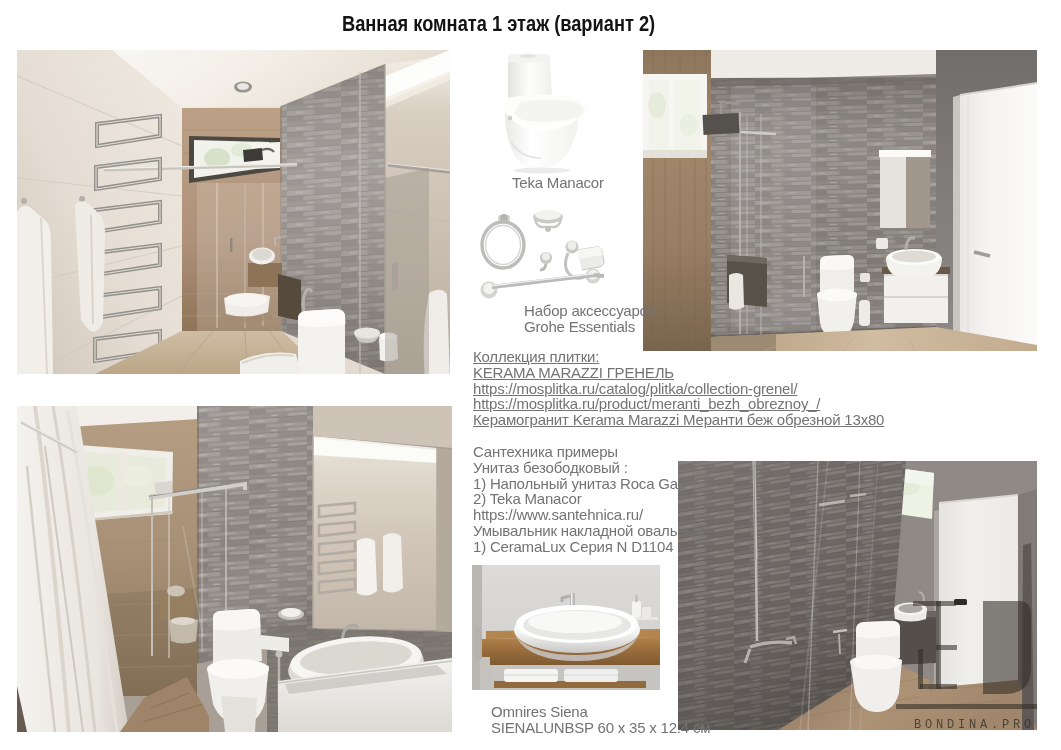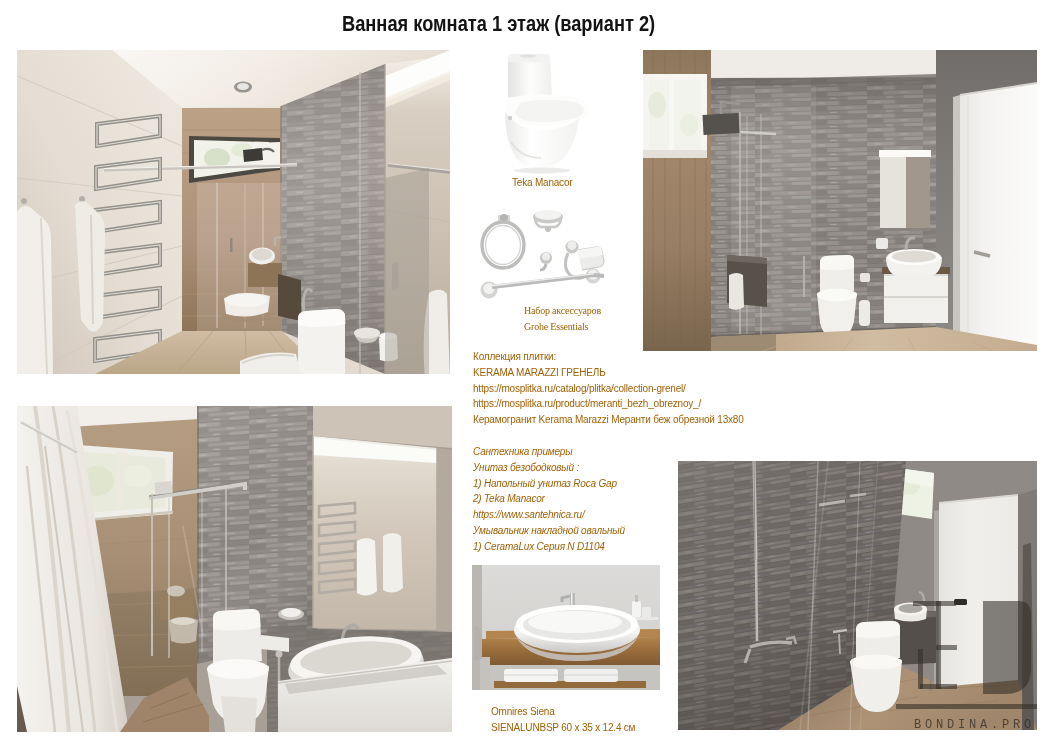--- a/index.html
+++ b/index.html
@@ -1,18 +1,18 @@
 <!DOCTYPE html>
 <html><head>
 <meta charset="utf-8">
 <style>
 html,body{margin:0;padding:0;}
 body{width:1061px;height:750px;background:#ffffff;font-family:"Liberation Sans",sans-serif;position:relative;overflow:hidden;}
 .abs{position:absolute;}
-.lbl{color:#a16207;font-size:10px;line-height:15.8px;letter-spacing:-0.2px;}
+.lbl{color:#737373;font-size:15px;line-height:15.8px;letter-spacing:-0.2px;}
 </style>
 </head>
 <body>
 <div class="abs" style="left:342px;top:11px;font-size:22px;font-weight:bold;color:#131313;transform:scaleX(0.83);transform-origin:0 0;white-space:nowrap;">Ванная комната 1 этаж (вариант 2)</div>
 
 <div class="abs" style="left:17px;top:50px;width:433px;height:324px;">
 <svg width="433" height="324" viewBox="0 0 433 324" xmlns="http://www.w3.org/2000/svg">
   <defs>
     <linearGradient id="p1lw" x1="1" y1="0" x2="0" y2="1">
       <stop offset="0" stop-color="#efe9e1"></stop>
@@ -584,31 +584,31 @@
   <path d="M101,45 l19,-3 q5,-1 6,4 l0.8,4 l-24,4 Z" fill="#f6f6f4"></path>
 
   <circle cx="13" cy="85" r="8.5" fill="#d4d4d2"></circle>
   <circle cx="13" cy="83.5" r="5.5" fill="#f2f2f0"></circle>
   <circle cx="117" cy="71" r="7.5" fill="#d4d4d2"></circle>
   <circle cx="117" cy="69.8" r="5" fill="#f2f2f0"></circle>
   <path d="M16,82 L118,70 L128,71" stroke="#bababa" stroke-width="4" fill="none"></path>
   <path d="M16,80.8 L118,68.8" stroke="#ececea" stroke-width="1.4" fill="none"></path>
 </svg>
 </div>
-<div class="abs lbl" style="left:524px;top:303px;font-family:Liberation Serif, serif;">Набор аксессуаров<br>Grohe Essentials</div>
-
-<div class="abs lbl" style="left:473px;top:349px;">
+<div class="abs lbl" style="left:524px;top:303px;">Набор аксессуаров<br>Grohe Essentials</div>
+
+<div class="abs lbl" style="left:473px;top:349px;text-decoration:underline;">
 Коллекция плитки:<br>
 KERAMA MARAZZI ГРЕНЕЛЬ<br>
 https://mosplitka.ru/catalog/plitka/collection-grenel/<br>
 https://mosplitka.ru/product/meranti_bezh_obreznoy_/<br>
 Керамогранит Kerama Marazzi Меранти беж обрезной 13x80
 </div>
 
-<div class="abs lbl" style="left:473px;top:444px;font-style:italic;">
+<div class="abs lbl" style="left:473px;top:444px;">
 Сантехника примеры<br>
 Унитаз безободковый :<br>
 1) Напольный унитаз Roca Gap<br>
 2) Teka Manacor<br>
 https://www.santehnica.ru/<br>
 Умывальник накладной овальный<br>
 1) CeramaLux Серия N D1104
 </div>
 
 <div class="abs" style="left:472px;top:565px;width:188px;height:125px;">

